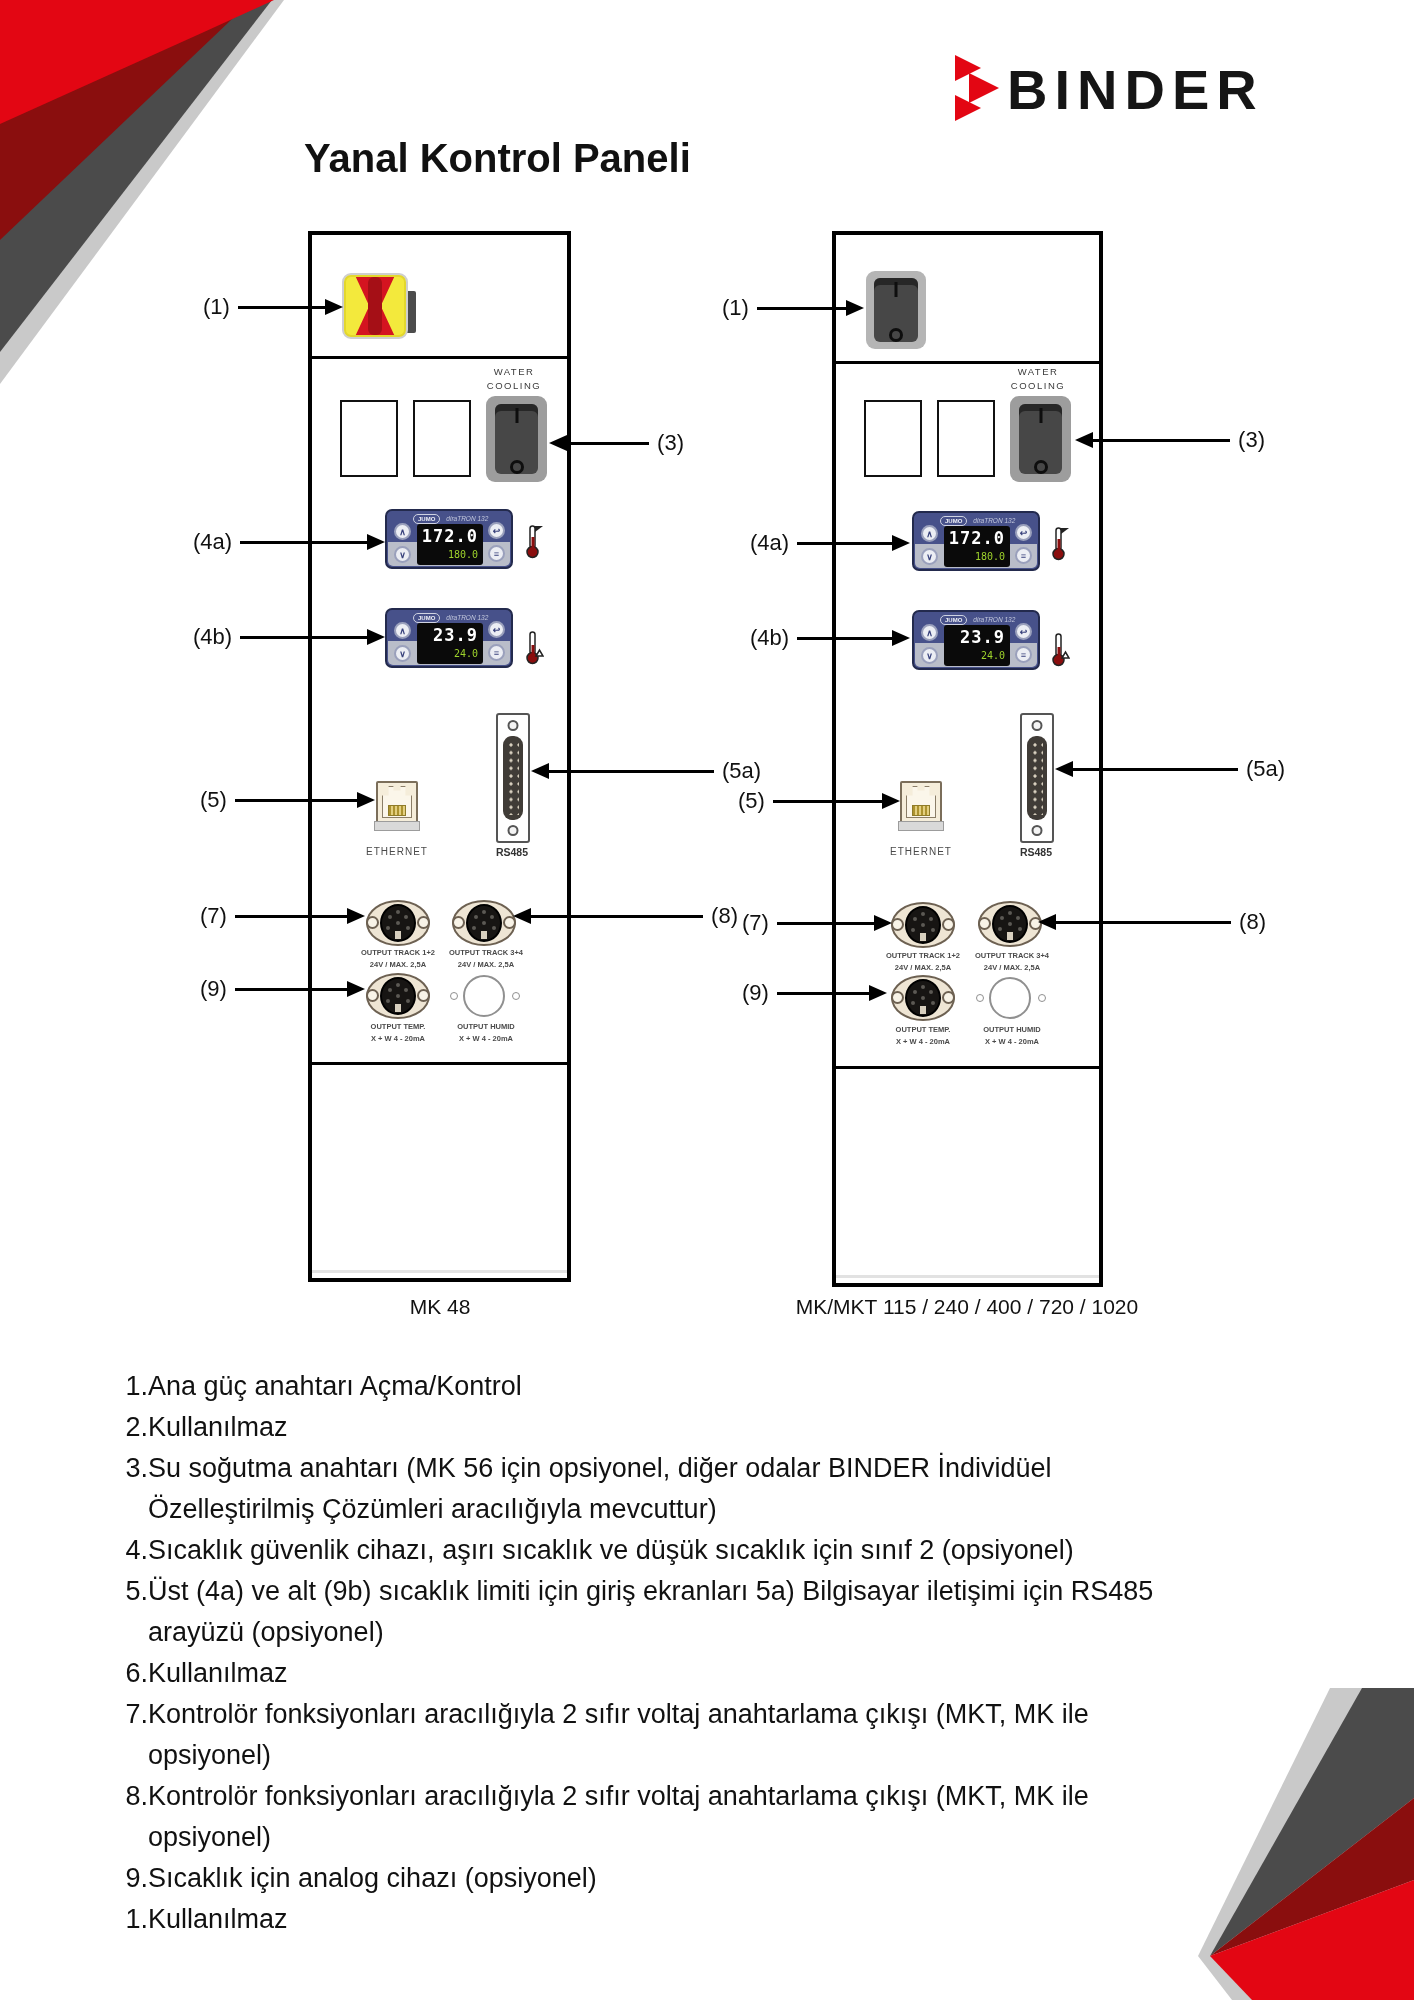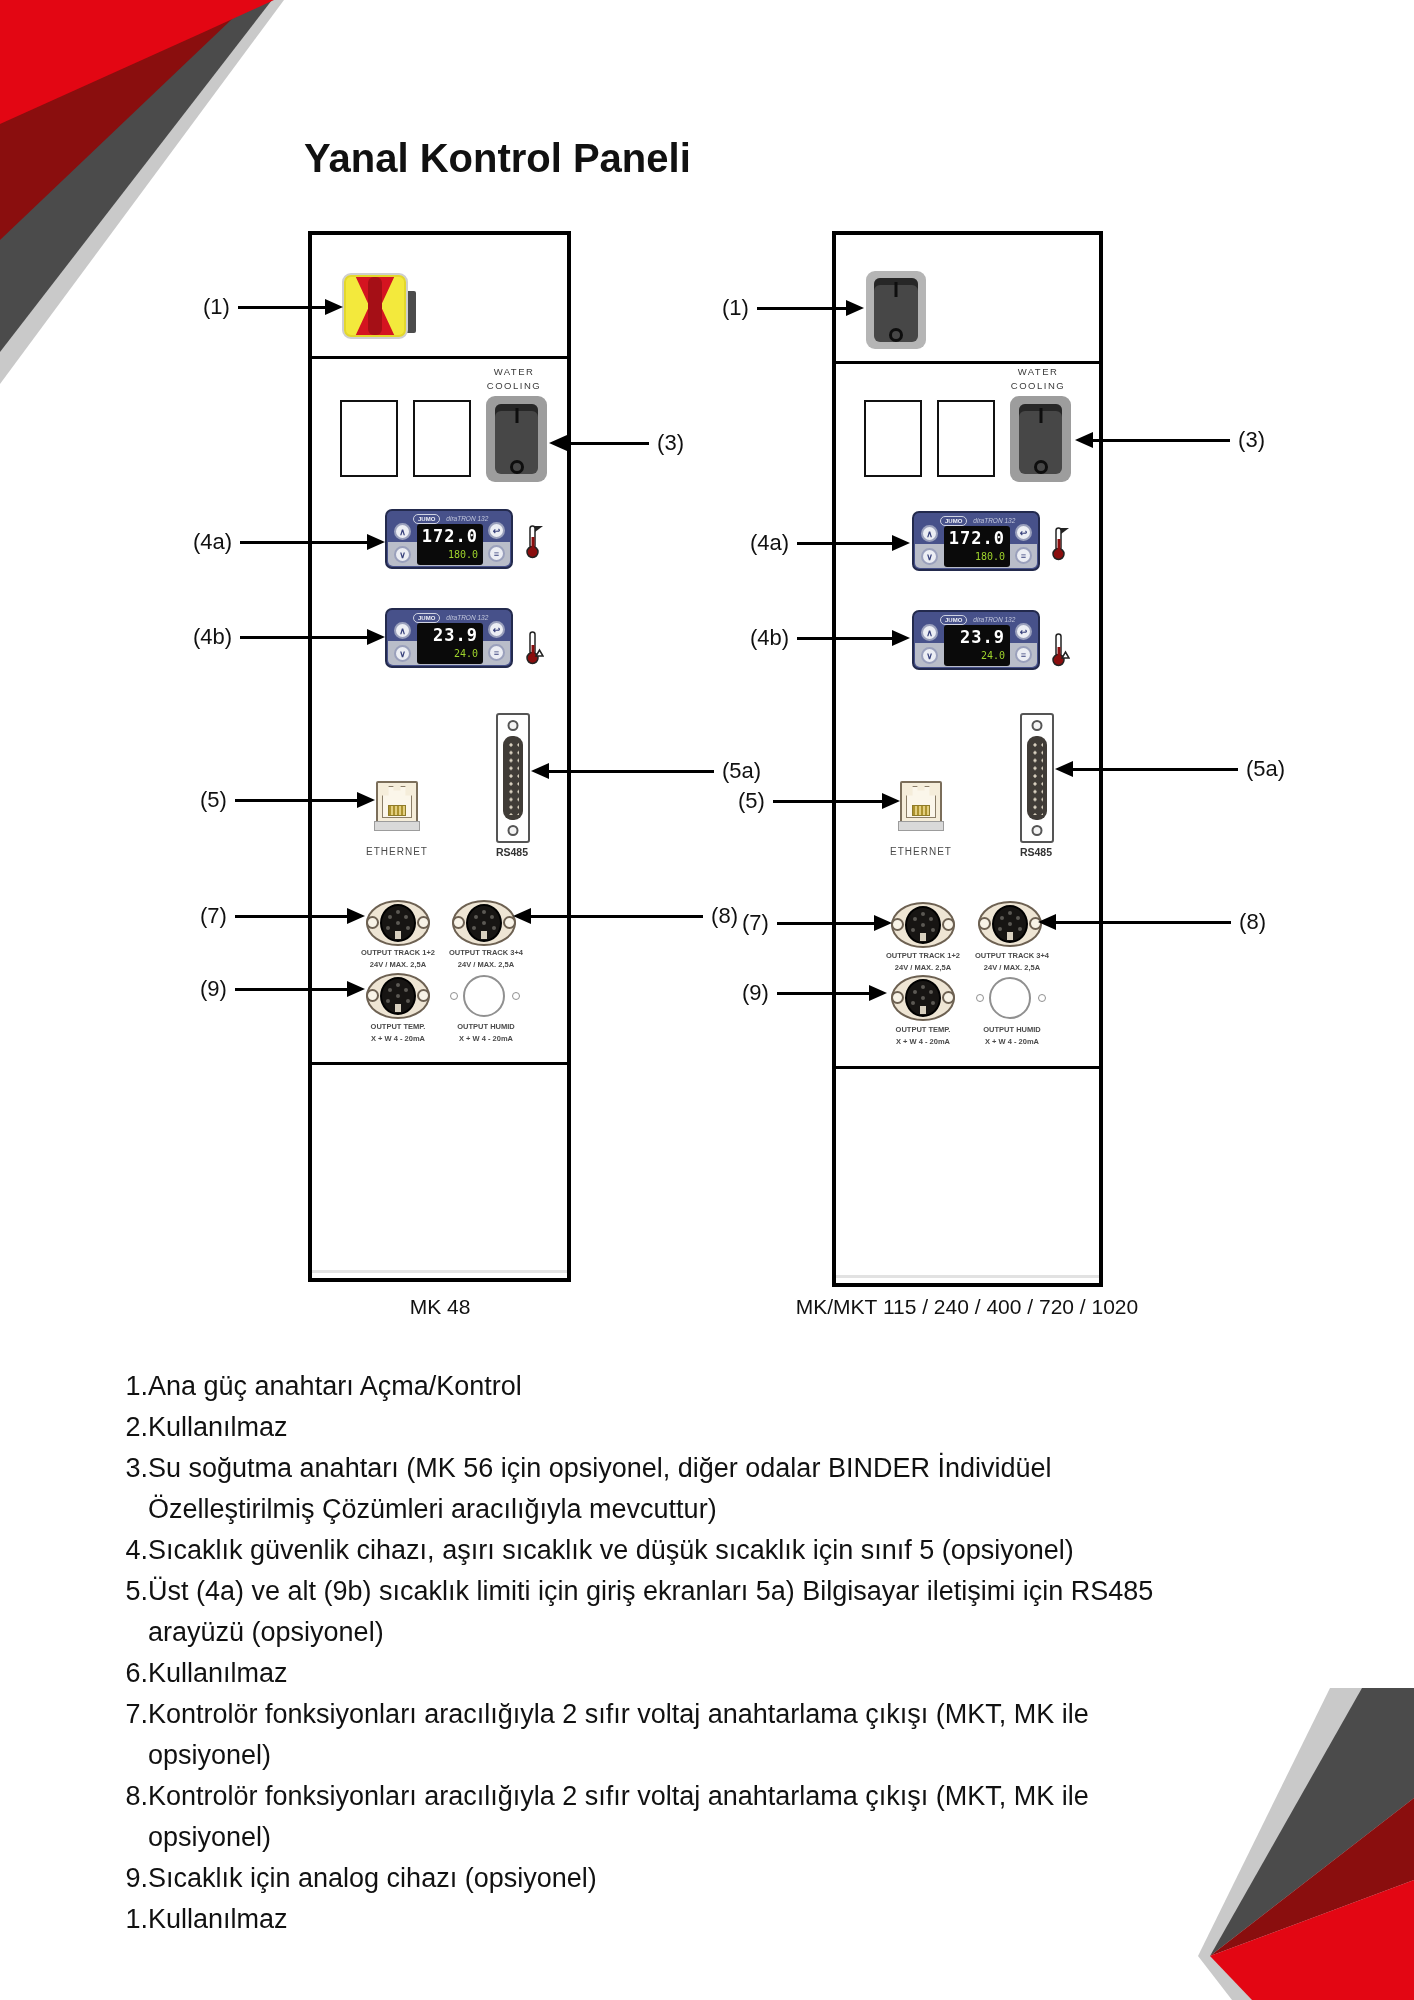--- a/index.html
+++ b/index.html
@@ -143,20 +143,28 @@
       <div class="mr"></div>
       <div class="br"></div>
   </div>
   <div class="corner brc">
     <div class="lg"></div>
       <div class="dg"></div>
       <div class="mr"></div>
       <div class="br"></div>
   </div>
 
+  <div class="logo">
+    <svg width="46" height="70" viewBox="0 0 46 70">
+      <polygon points="0,0 26,13 0,26" fill="#e30613"></polygon>
+      <polygon points="14,18 44,33 14,48" fill="#e30613"></polygon>
+      <polygon points="0,40 26,53 0,66" fill="#e30613"></polygon>
+    </svg>
+    <span class="logo-text">BINDER</span>
+  </div>
 
   <div class="title">Yanal Kontrol Paneli</div>
 
   <div class="panel" style="left:308px;top:231px;width:263px;height:1051px;">
     <div class="rotary">
       <div class="nub"></div>
         <div class="face"></div>
         <div class="knob"></div>
         <div class="grip"></div>
     </div>
@@ -538,21 +546,21 @@
         <span class="li-num">2.</span>
         <span class="li-text">Kullanılmaz</span>
       </div>
     <div class="li">
         <span class="li-num">3.</span>
         <span class="li-text">Su soğutma anahtarı (MK 56 için opsiyonel, diğer odalar BINDER İndividüel
 Özelleştirilmiş Çözümleri aracılığıyla mevcuttur)</span>
       </div>
     <div class="li">
         <span class="li-num">4.</span>
-        <span class="li-text">Sıcaklık güvenlik cihazı, aşırı sıcaklık ve düşük sıcaklık için sınıf 5 (opsiyonel)</span>
+        <span class="li-text">Sıcaklık güvenlik cihazı, aşırı sıcaklık ve düşük sıcaklık için sınıf 2 (opsiyonel)</span>
       </div>
     <div class="li">
         <span class="li-num">5.</span>
         <span class="li-text">Üst (4a) ve alt (9b) sıcaklık limiti için giriş ekranları 5a) Bilgisayar iletişimi için RS485
 arayüzü (opsiyonel)</span>
       </div>
     <div class="li">
         <span class="li-num">6.</span>
         <span class="li-text">Kullanılmaz</span>
       </div>

